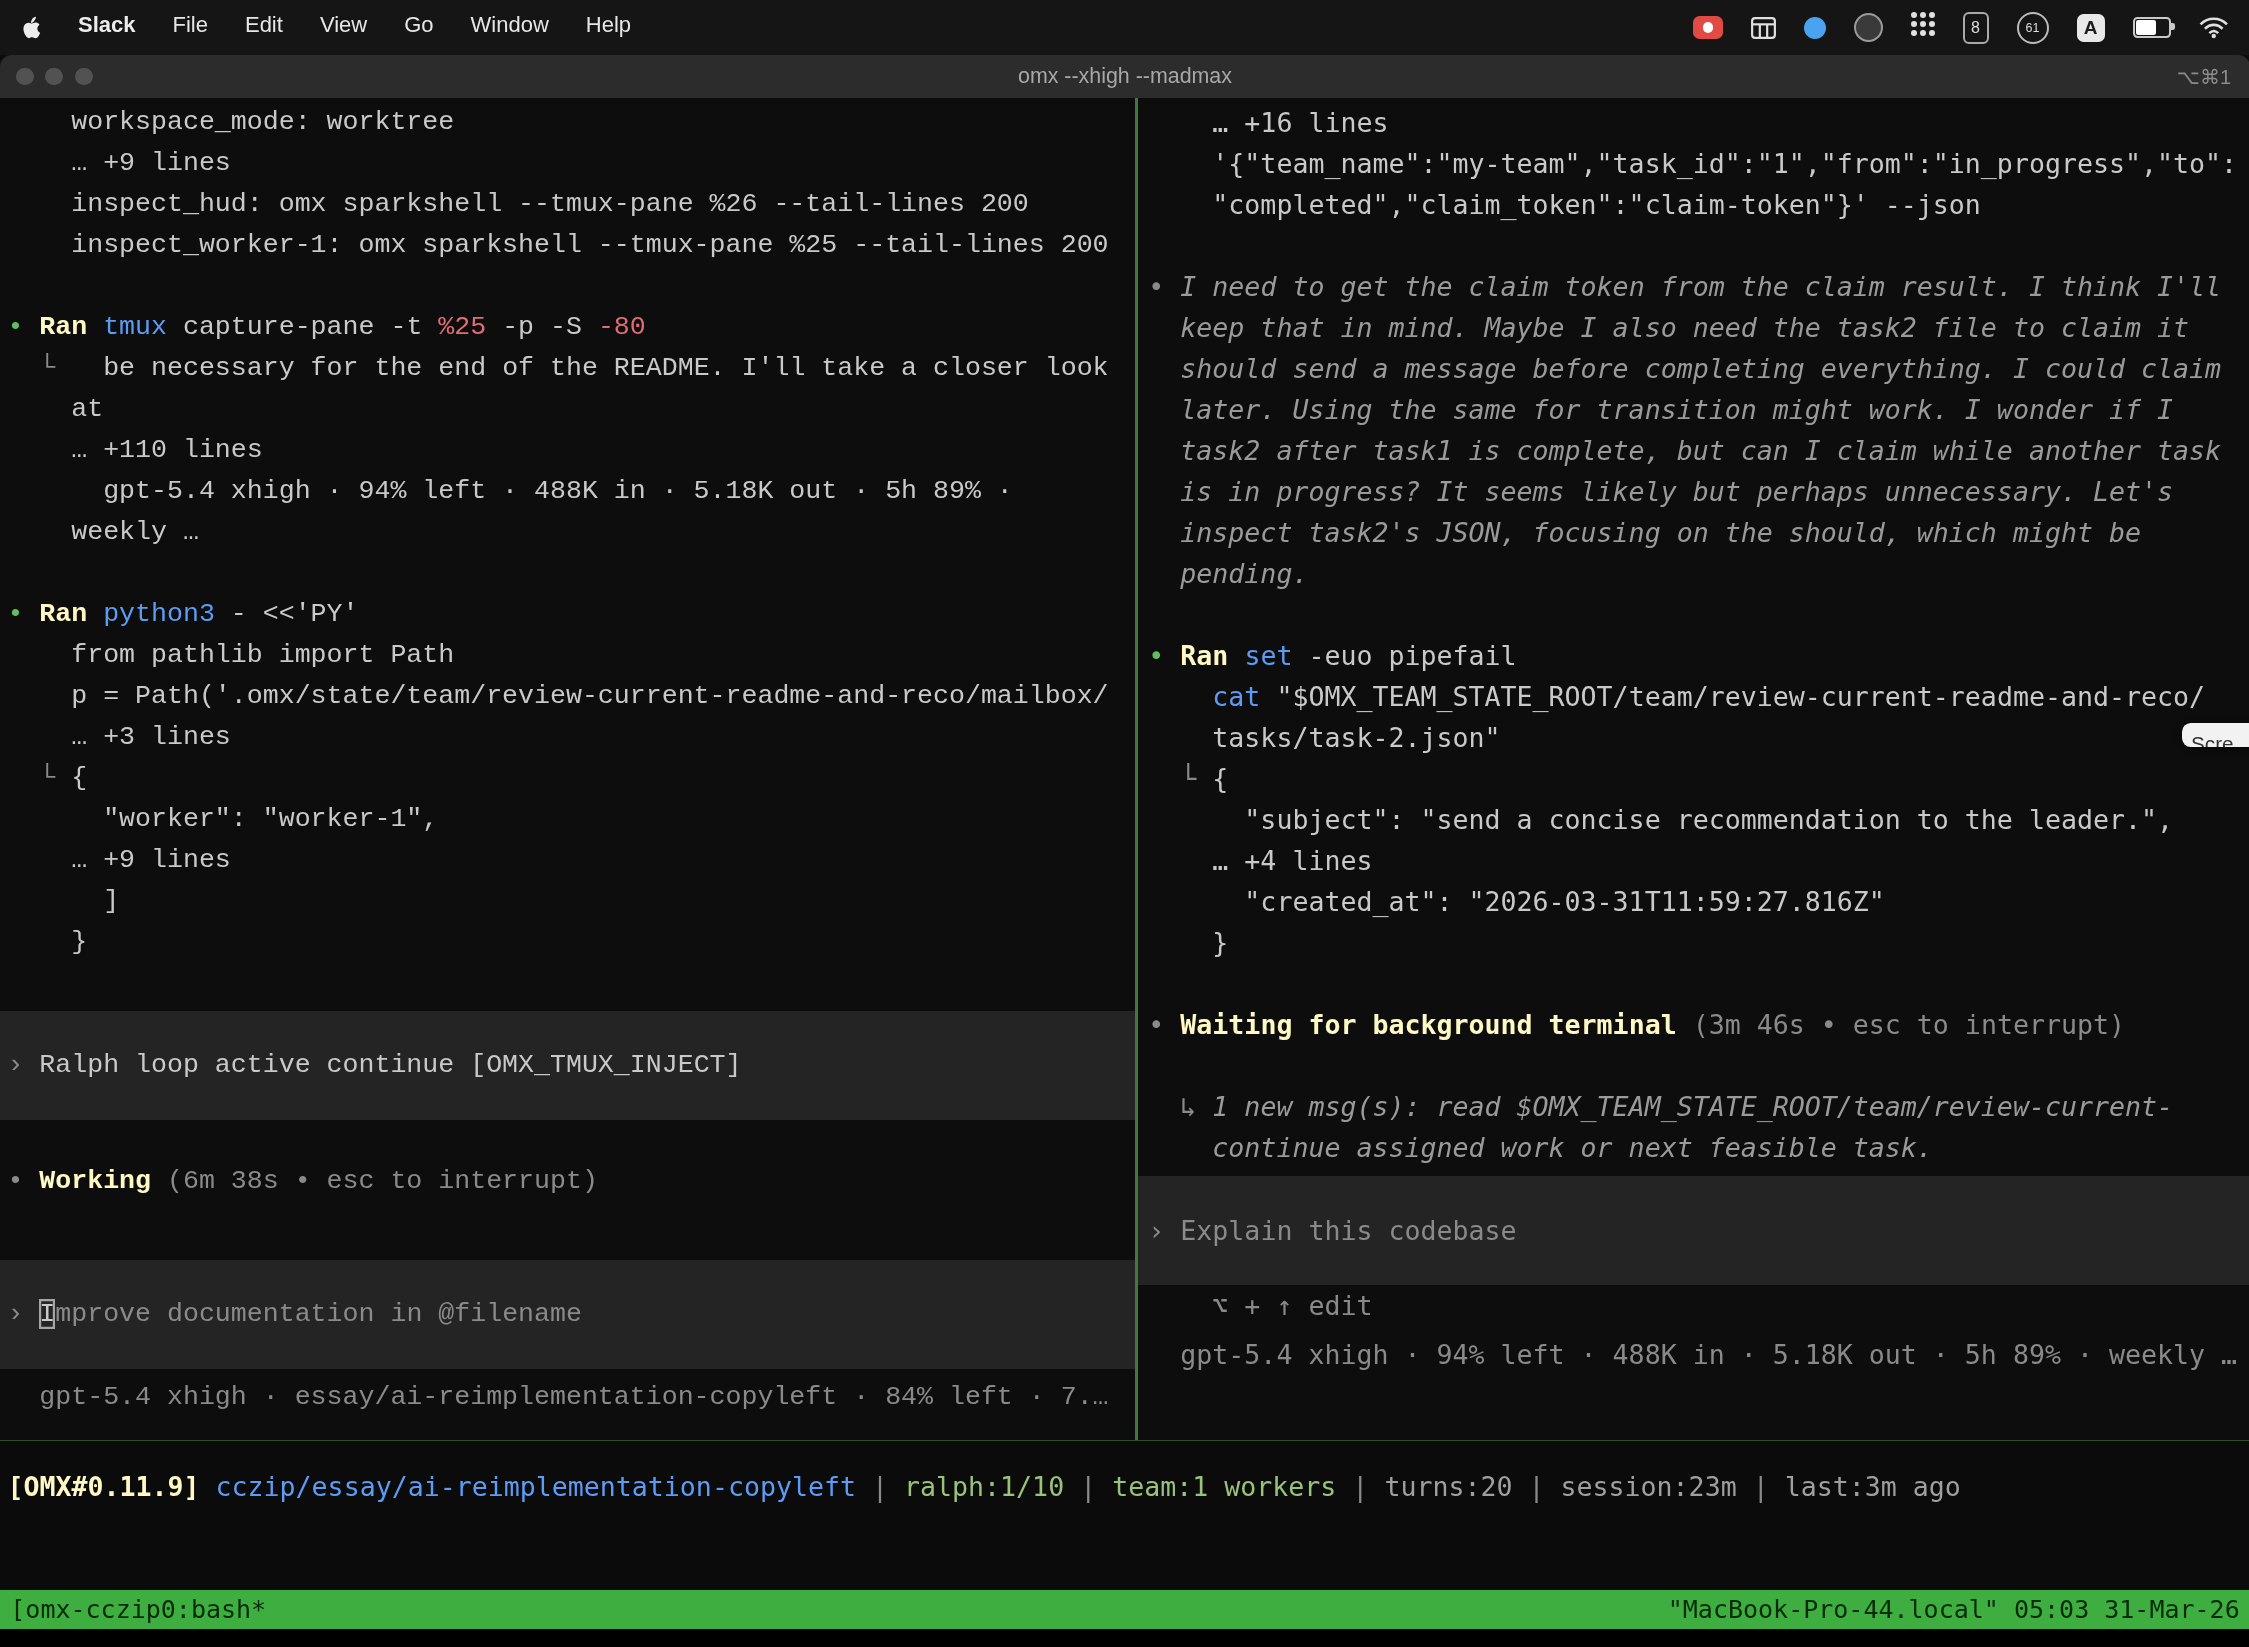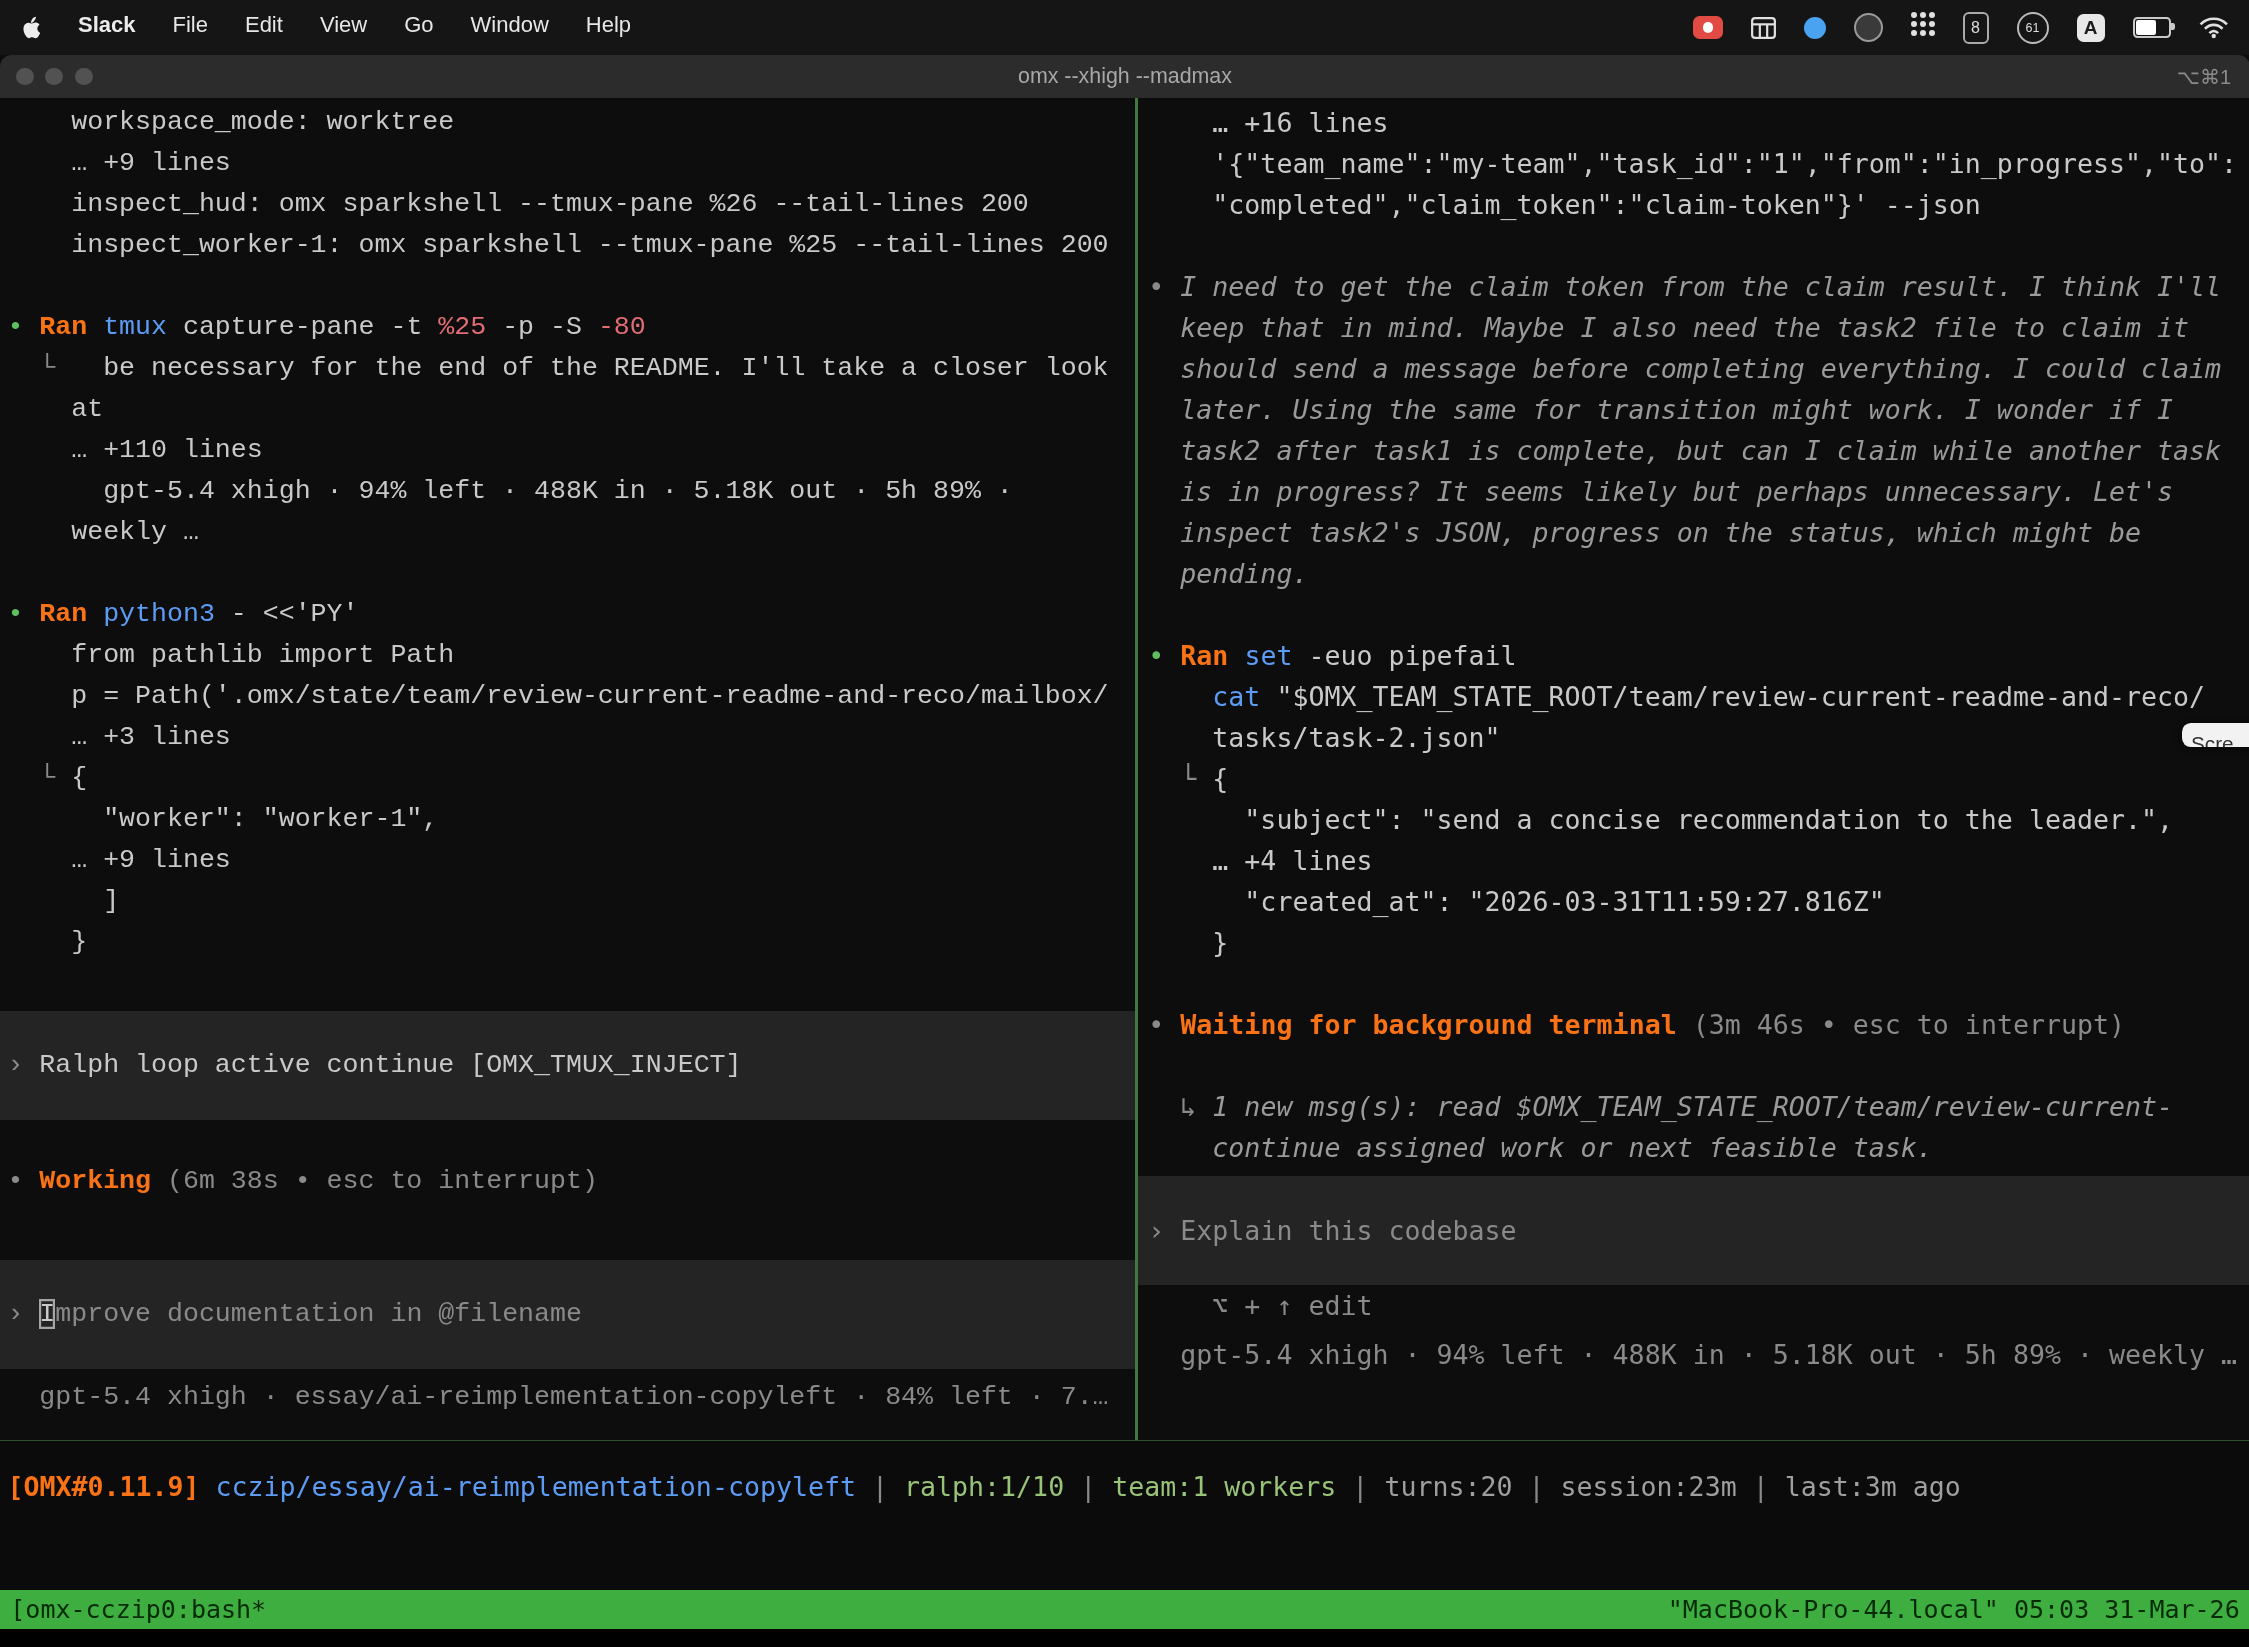--- a/index.html
+++ b/index.html
@@ -40,21 +40,21 @@
 
   
   .panes{display:flex;height:1342px;border-bottom:1.5px solid #2e512e;background:#0d0d0d;}
   .pane{overflow:hidden;padding-top:3.7px;}
   .pane.left{width:1135px;}
   .divider{width:3px;background:#3e7a3e;}
   .pane.right{flex:1;}
   .line{height:41px;line-height:41px;font-size:26.6px;color:#c9c9c9;white-space:pre;overflow:hidden;}
   .pane.left .line{padding-left:7.4px;font-family:Liberation Mono, monospace;}
   .pane.right .line{padding-left:10.3px;}
-  .b{font-weight:bold;color:#f97316;}
+  .b{font-weight:bold;color:#fef9c3;}
   .dim{color:#8a8a8a;}
   .dim2{color:#9f9f9f;}
   .it{font-style:italic;color:#9a9a9a;}
   .blue{color:#5c9cf5;}
   .red{color:#e06c75;}
   .gb{color:#5fbf5f;}
   .grn{color:#98c379;}
   .band{background:#242424;padding-top:34px;padding-bottom:34px;}
   .gap65{margin-top:48px;}
   .gap78{margin-top:58px;}
@@ -181,21 +181,21 @@
         <div class="line"><span>    … +16 lines</span></div>
         <div class="line"><span>    '{"team_name":"my-team","task_id":"1","from":"in_progress","to":</span></div>
         <div class="line"><span>    "completed","claim_token":"claim-token"}' --json</span></div>
         <div class="line">&nbsp;</div>
         <div class="line"><span class="dim">• </span><span class="it">I need to get the claim token from the claim result. I think I'll</span></div>
         <div class="line"><span class="it">  keep that in mind. Maybe I also need the task2 file to claim it</span></div>
         <div class="line"><span class="it">  should send a message before completing everything. I could claim</span></div>
         <div class="line"><span class="it">  later. Using the same for transition might work. I wonder if I</span></div>
         <div class="line"><span class="it">  task2 after task1 is complete, but can I claim while another task</span></div>
         <div class="line"><span class="it">  is in progress? It seems likely but perhaps unnecessary. Let's</span></div>
-        <div class="line"><span class="it">  inspect task2's JSON, progress on the status, which might be</span></div>
+        <div class="line"><span class="it">  inspect task2's JSON, focusing on the should, which might be</span></div>
         <div class="line"><span class="it">  pending.</span></div>
         <div class="line">&nbsp;</div>
         <div class="line"><span class="gb">• </span><span class="b">Ran </span><span class="blue">set </span><span>-euo pipefail</span></div>
         <div class="line"><span>    </span><span class="blue">cat </span><span>"$OMX_TEAM_STATE_ROOT/team/review-current-readme-and-reco/</span></div>
         <div class="line"><span>    tasks/task-2.json"</span></div>
         <div class="line"><span class="dim">  └ </span><span>{</span></div>
         <div class="line"><span>      "subject": "send a concise recommendation to the leader.",</span></div>
         <div class="line"><span>    … +4 lines</span></div>
         <div class="line"><span>      "created_at": "2026-03-31T11:59:27.816Z"</span></div>
         <div class="line"><span>    }</span></div>

